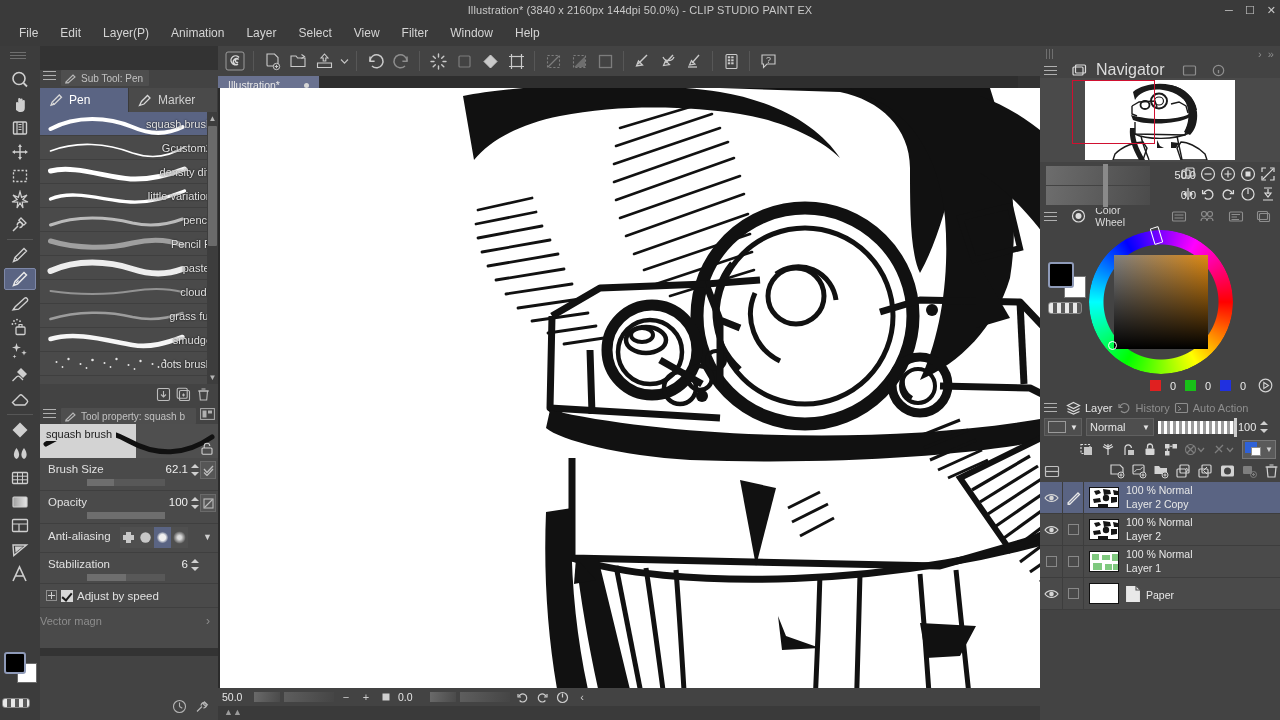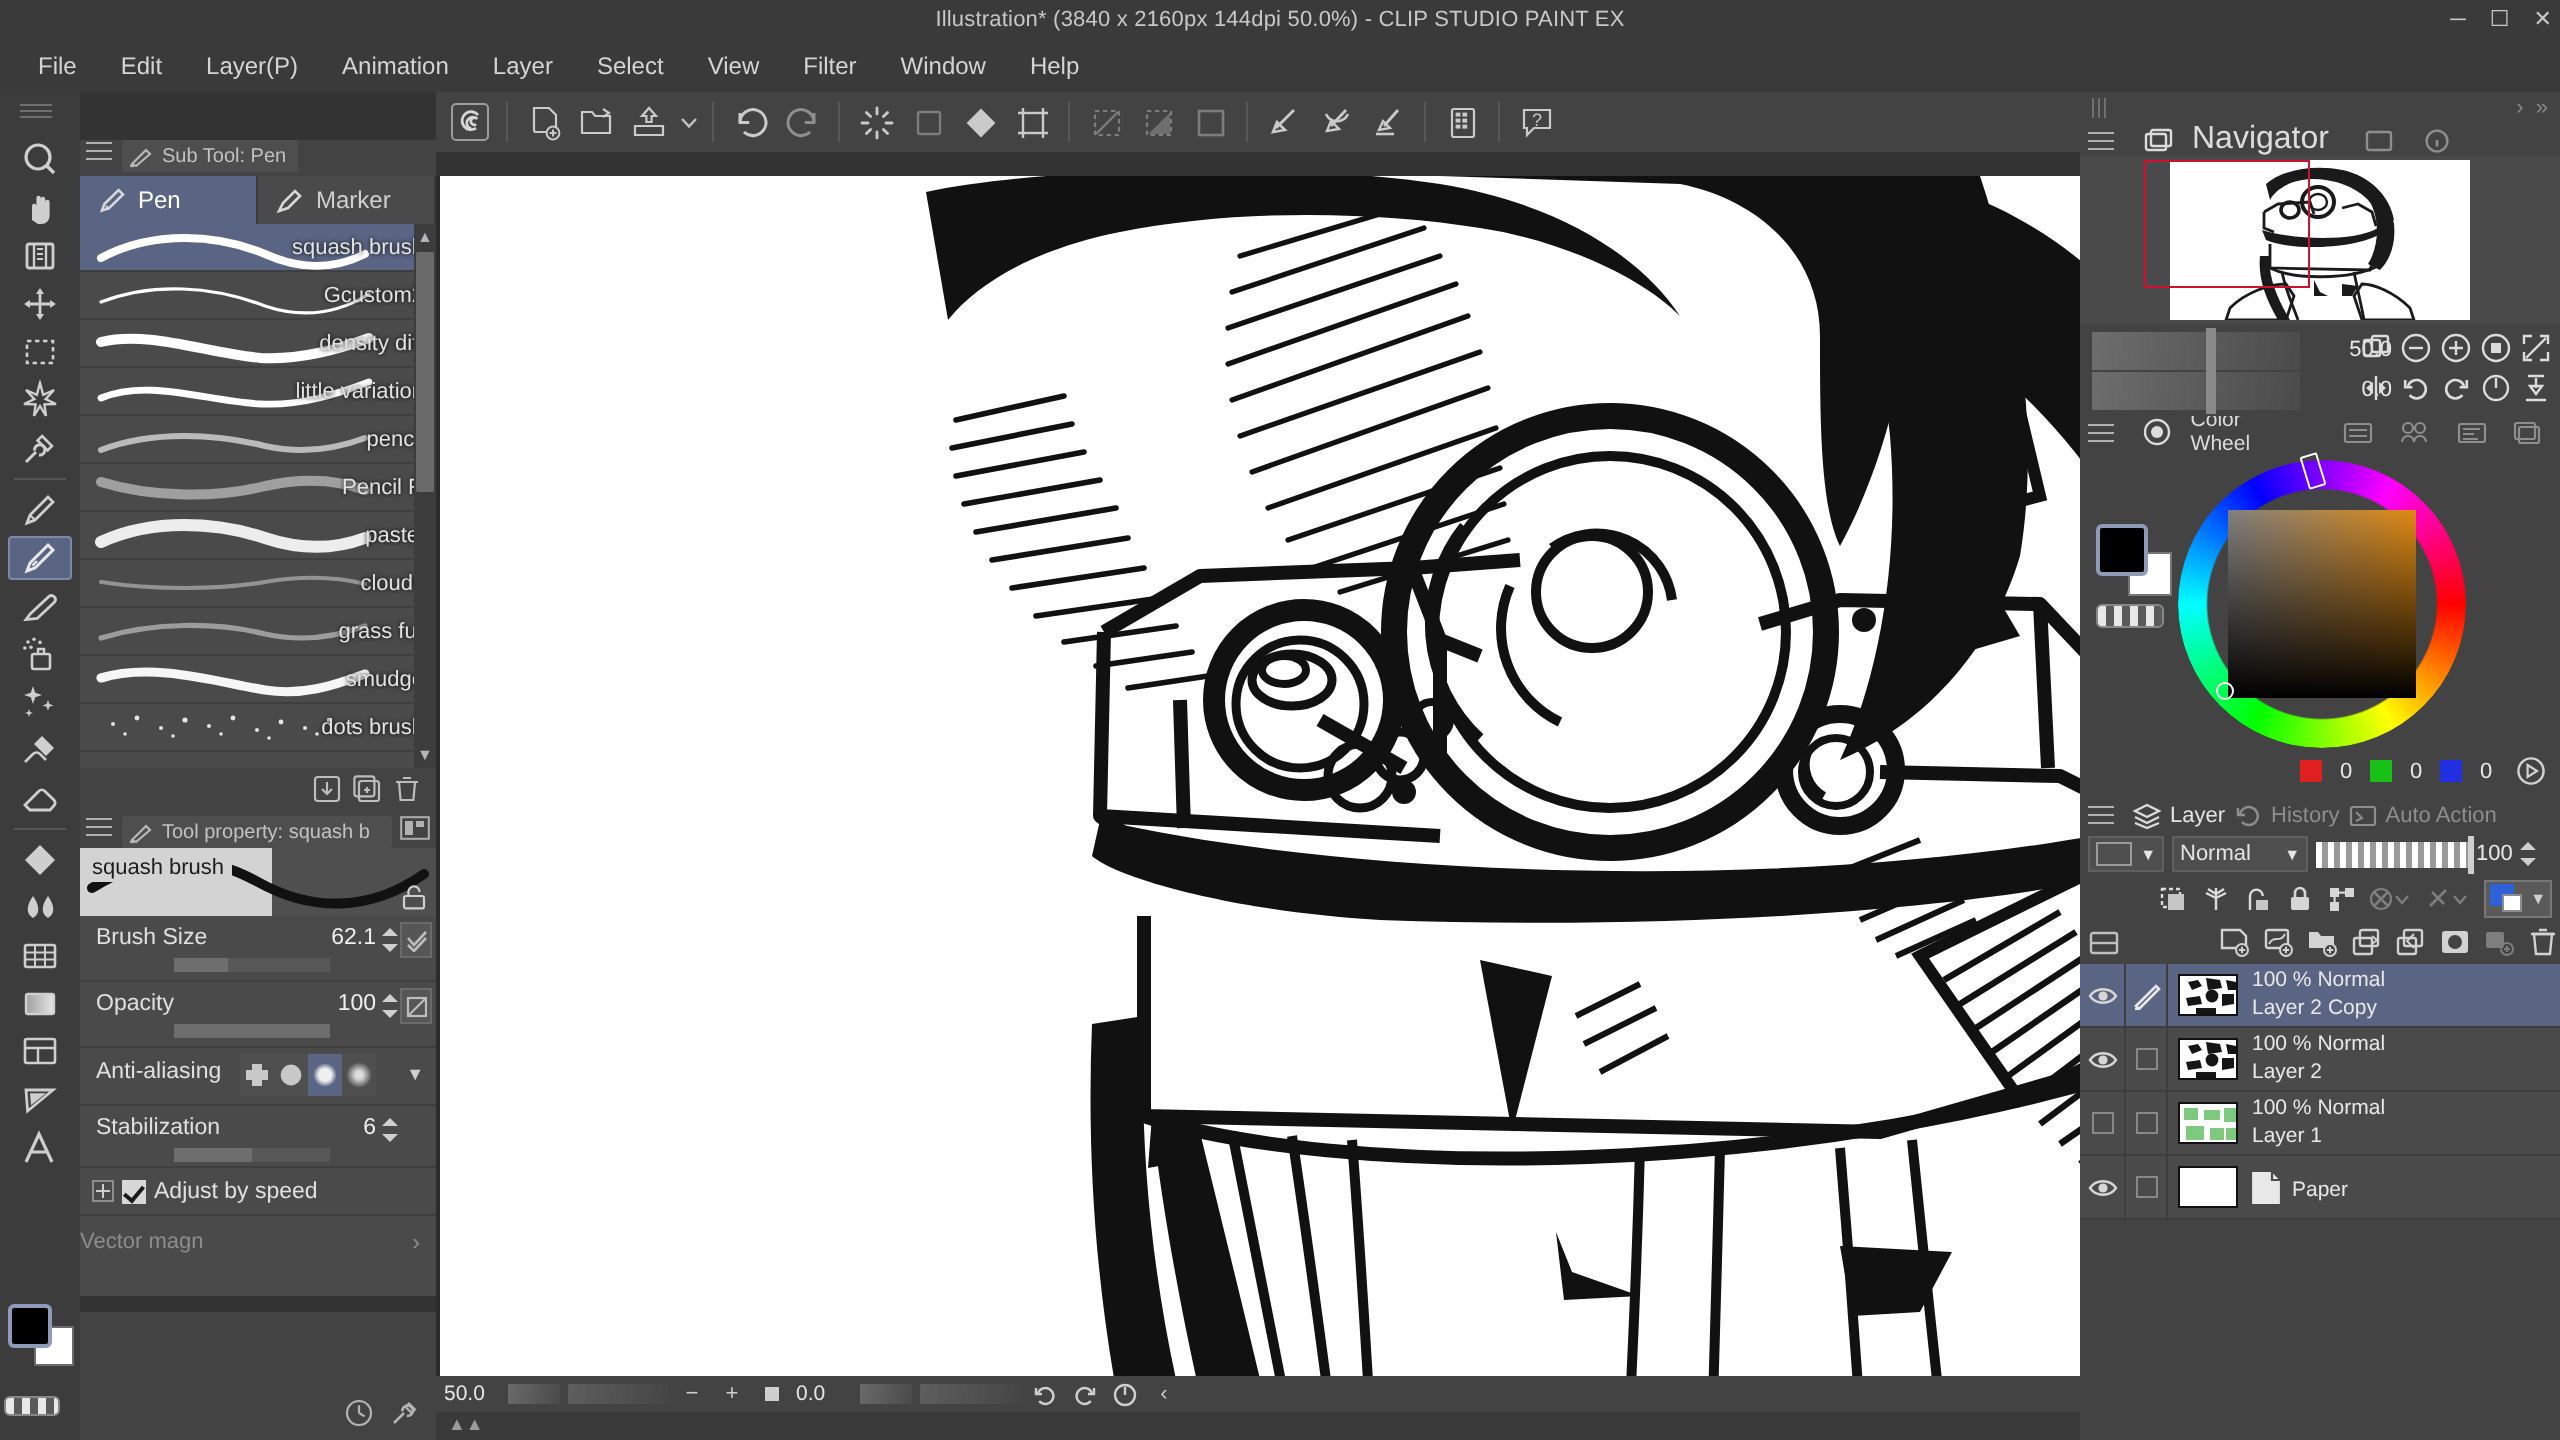--- a/index.html
+++ b/index.html
@@ -825,20 +825,26 @@
     <span class="cb-sep"></span>
     <span class="cb-btn">
         <svg width="19" height="19" viewBox="0 0 19 19">
           <path d="M3 3 H16 V12 H8 L4.5 15.5 V12 H3 Z" fill="none" stroke="#cacaca" stroke-width="1.1"></path>
           <text x="9.5" y="11" font-size="9" fill="#cacaca" text-anchor="middle" font-family="Liberation Sans">?</text>
         </svg>
       </span>
   </div>
   <div class="cb-right">«&nbsp;»</div>
 
+  <div class="tabbar">
+    <div class="doctab">
+      <span>Illustration*</span>
+      <span class="dot"></span>
+    </div>
+  </div>
   <div class="tabbar-ext"><span>▾</span></div>
 
   <div class="canvaswrap">
     <div class="canvas">
       <svg width="1012" height="600" viewBox="0 0 1012 600">
         <rect width="1012" height="600" fill="#ffffff"></rect>
         <g fill="#111111">
 
           <path d="M243 8 C 300 -4, 420 -8, 500 4 C 560 14, 600 40, 620 70 C 600 50, 560 32, 520 26 C 470 18, 400 16, 340 28 C 300 36, 270 52, 254 72 Z"></path>
           <path d="M500 0 H740 C 740 60, 730 130, 700 185 C 690 165, 690 120, 690 80 C 690 40, 660 12, 620 4 Z"></path>

